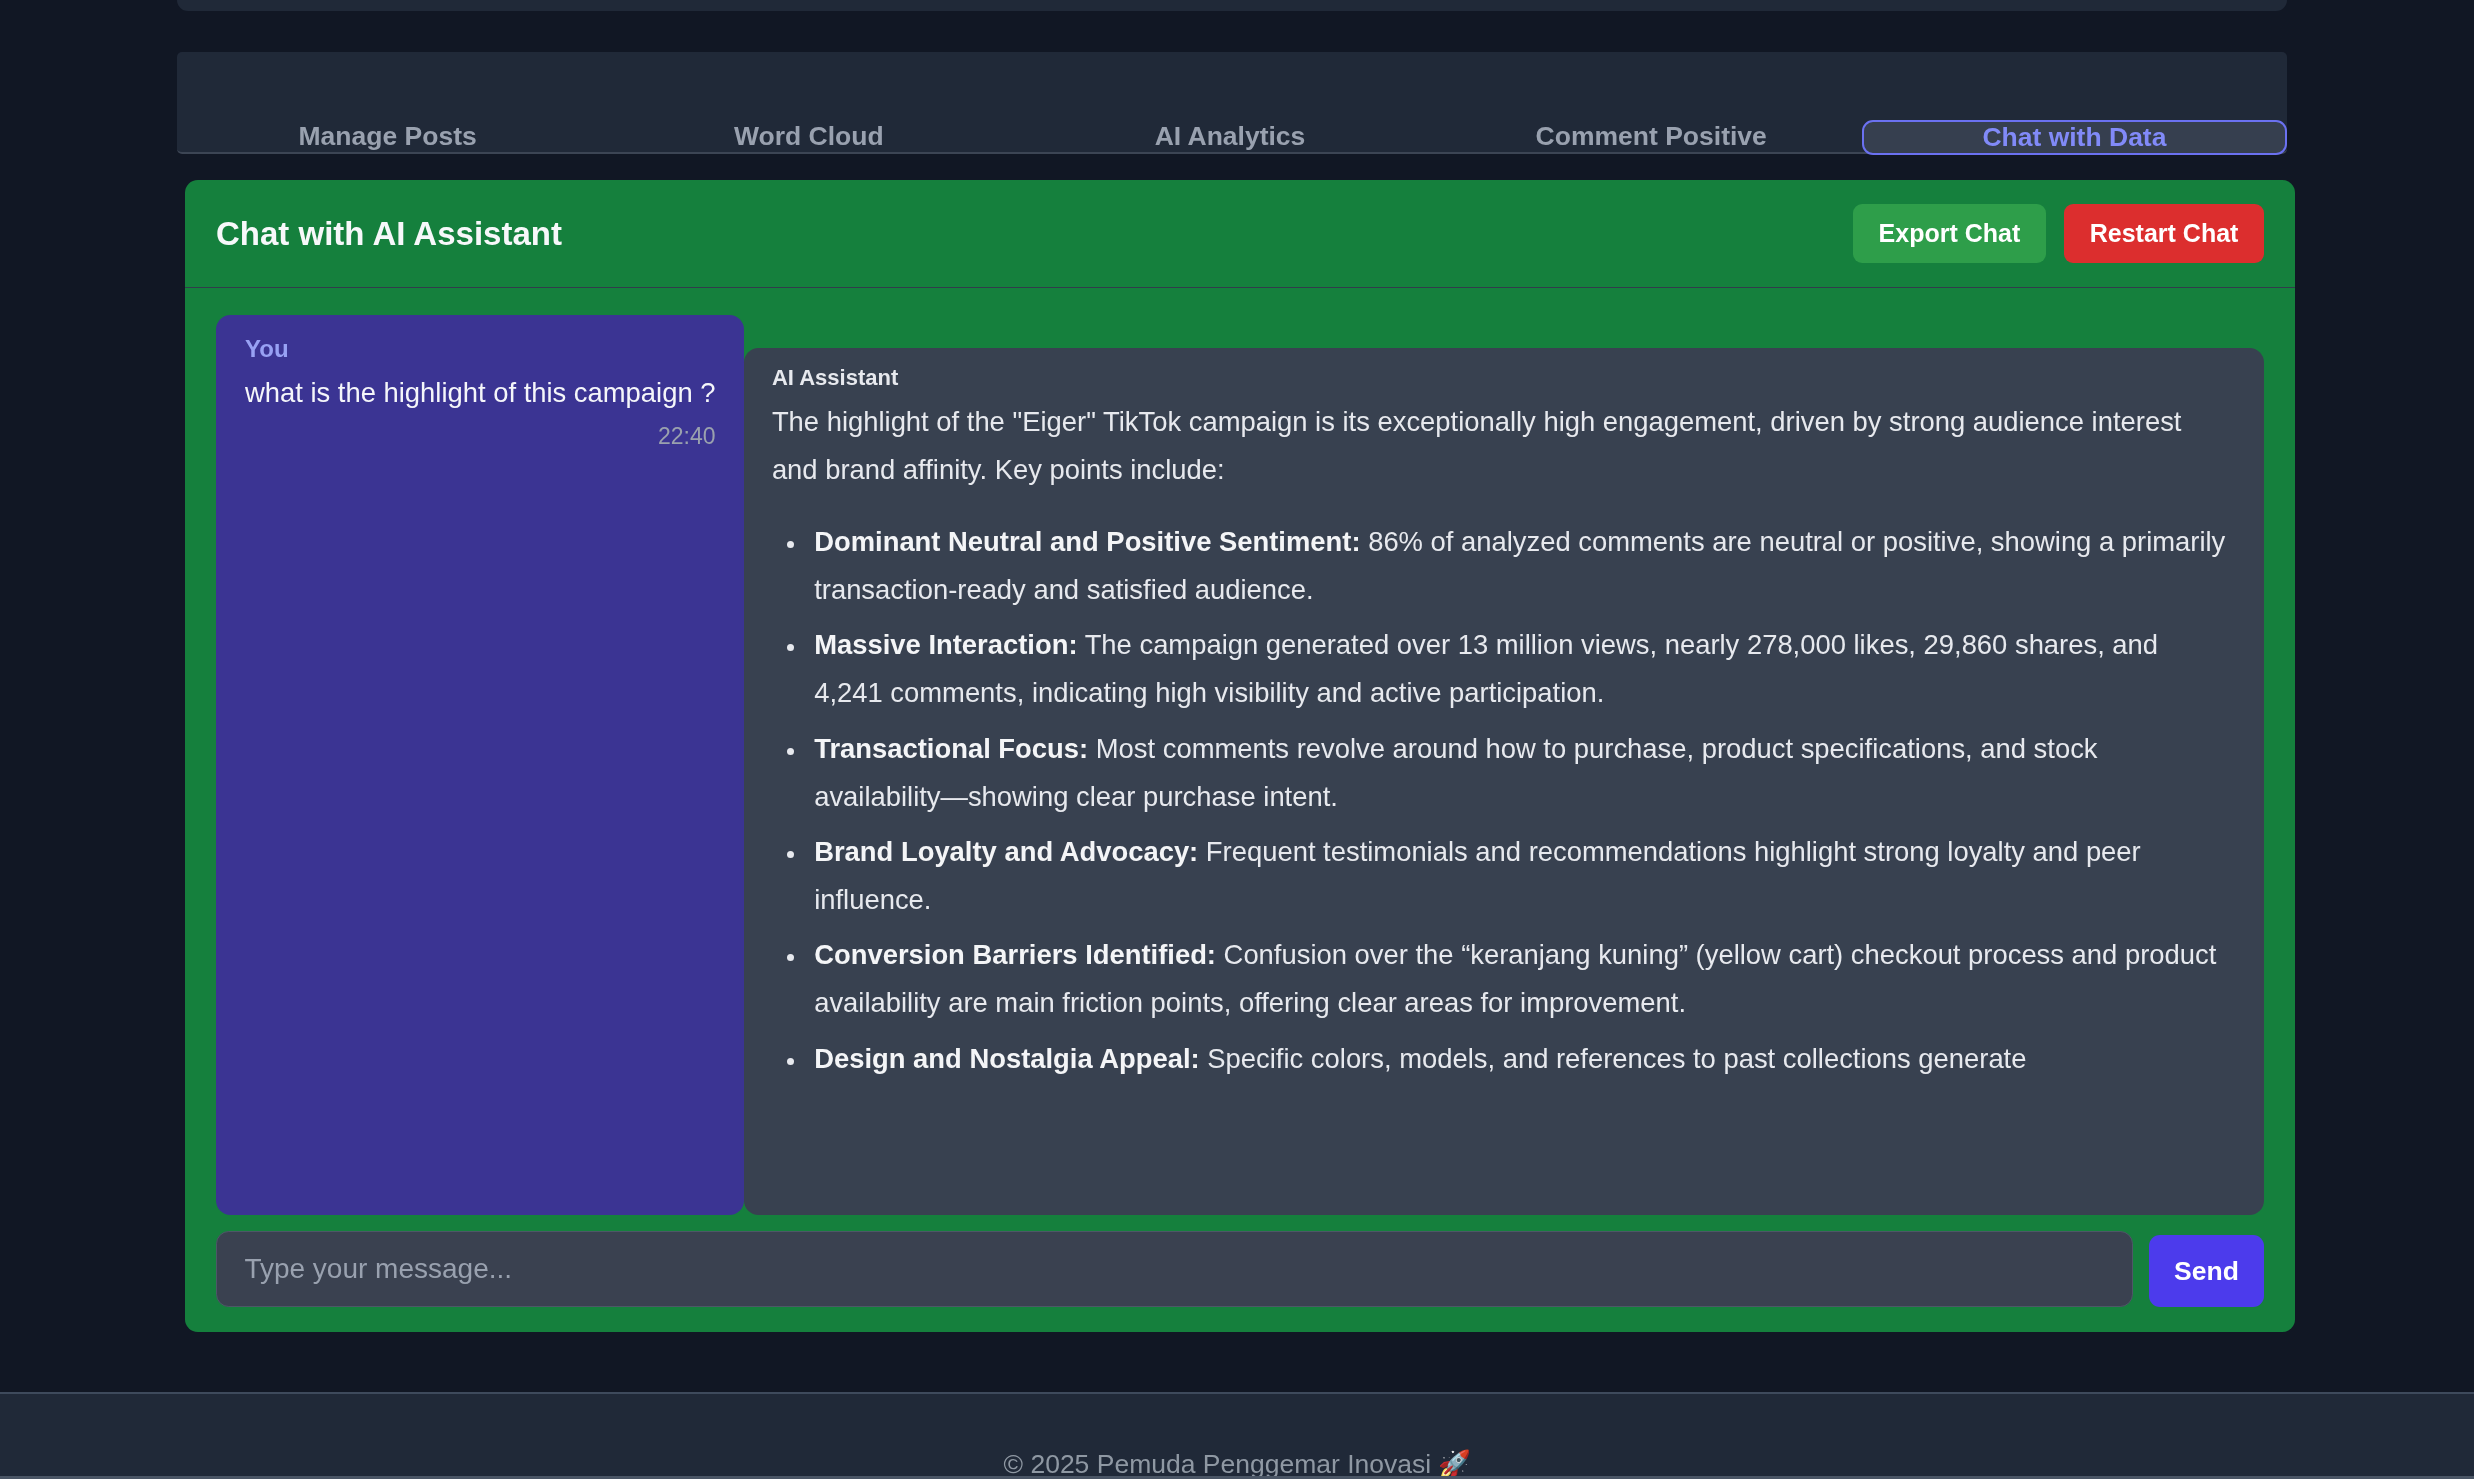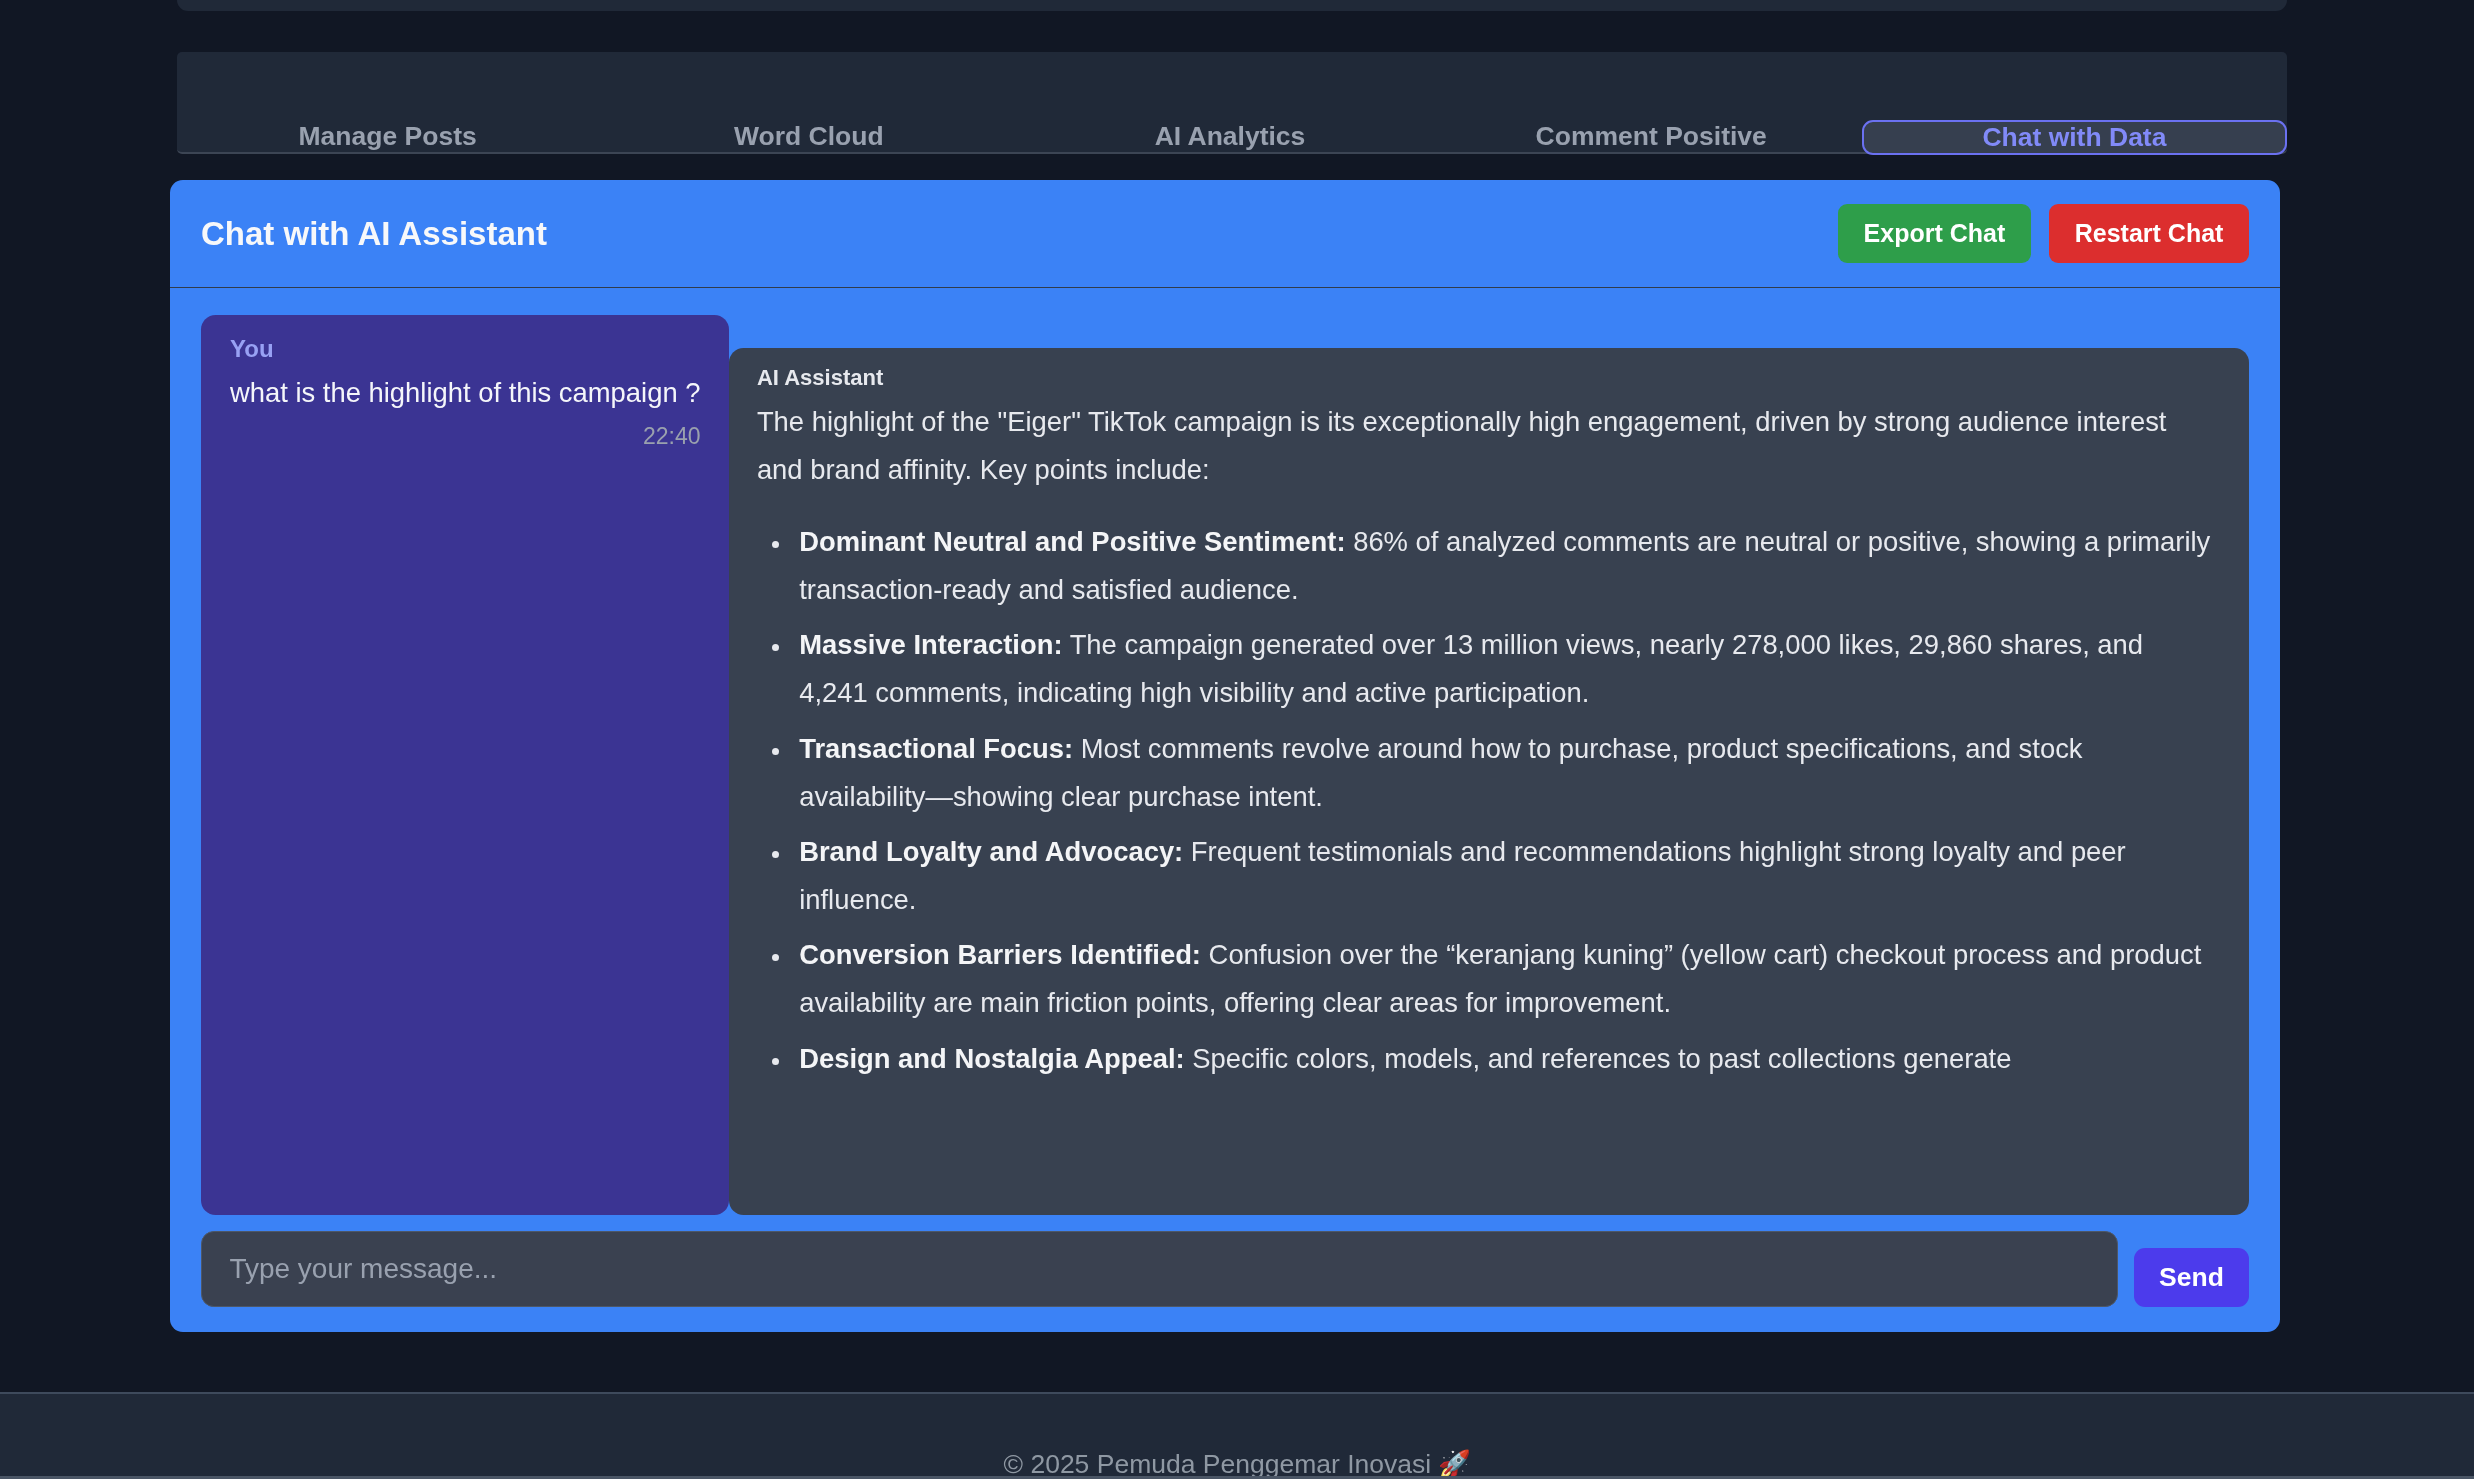--- a/index.html
+++ b/index.html
@@ -14,22 +14,22 @@
   
   .tabbar { position:absolute; left:177px; top:52px; width:2110px; height:102px;
     background:#202938; border-radius:5px; border-bottom:2.7px solid #3c4554;
     display:flex; align-items:flex-end; }
   .tab { flex:1 1 0; display:flex; align-items:center; justify-content:center;
     font-size:26.5px; font-weight:600; color:#99a1af; cursor:pointer; }
   .tab.active { background:#363f4f; border:2.7px solid #6b71f1; border-radius:11px;
     color:#818af8; margin-bottom:-2.7px; }
 
   
-  .panel { position:absolute; left:170px; top:180px; width:2110px; height:1152px;
-    background:#3b82f6; border-radius:12.8px; display:flex; flex-direction:column; overflow:hidden; }
+  .panel { position:absolute; left:185px; top:180px; width:2110px; height:1152px;
+    background:#15803d; border-radius:12.8px; display:flex; flex-direction:column; overflow:hidden; }
   .panel-header { height:108px; flex:0 0 auto; padding:0 31px; display:flex;
     align-items:center; justify-content:space-between; border-bottom:1.8px solid #313c4b; }
   .panel-title { font-size:33px; font-weight:700; color:#f7f8fa; }
   .header-actions { display:flex; gap:18.3px; }
   .btn { border:none; cursor:pointer; height:59px; padding:0 25.6px; border-radius:9.1px;
     font-family:inherit; font-size:25px; font-weight:700; color:#ffffff; }
   .btn-export { background:#2e9e4a; }
   .btn-restart { background:#dc2e2e; }
 
   
@@ -49,21 +49,21 @@
   .msg-ai li { font-size:27.4px; line-height:48px; color:#e7e9ee; margin-bottom:7.3px; padding-left:7.3px; }
   .msg-ai li::marker { color:#e7e9ee; font-size:22px; }
   .msg-ai .b { font-weight:700; color:#f4f5f7; }
 
   
   .input-row { flex:0 0 auto; padding:16.5px 31px 25px 31px; display:flex;
     align-items:flex-end; gap:16.5px; }
   .chat-input { flex:1 1 auto; height:76px; background:#3a4150; border:1.8px solid #4d5767;
     border-radius:12.8px; padding:0 27.4px; font-family:inherit; font-size:28px; color:#f5f6fa; outline:none; }
   .chat-input::placeholder { color:#99a1af; }
-  .btn-send { flex:0 0 auto; width:115px; height:59px; background:#4c3bec; border:none;
+  .btn-send { flex:0 0 auto; width:115px; height:72px; background:#4c3bec; border:none;
     border-radius:11px; font-family:inherit; font-size:26.5px; font-weight:700; color:#ffffff; cursor:pointer; }
 
   
   .footer { position:absolute; left:0; top:1392px; width:2475px; height:88px;
     background:#202938; border-top:2.7px solid #3e4a5c; display:flex;
     align-items:flex-end; justify-content:center; }
   .footer-text { font-size:26.5px; color:#8f98a3; }
   .footer::after { content:""; position:absolute; left:0; bottom:0; width:100%; height:3.7px;
     background:#4a5565; }
 </style>

